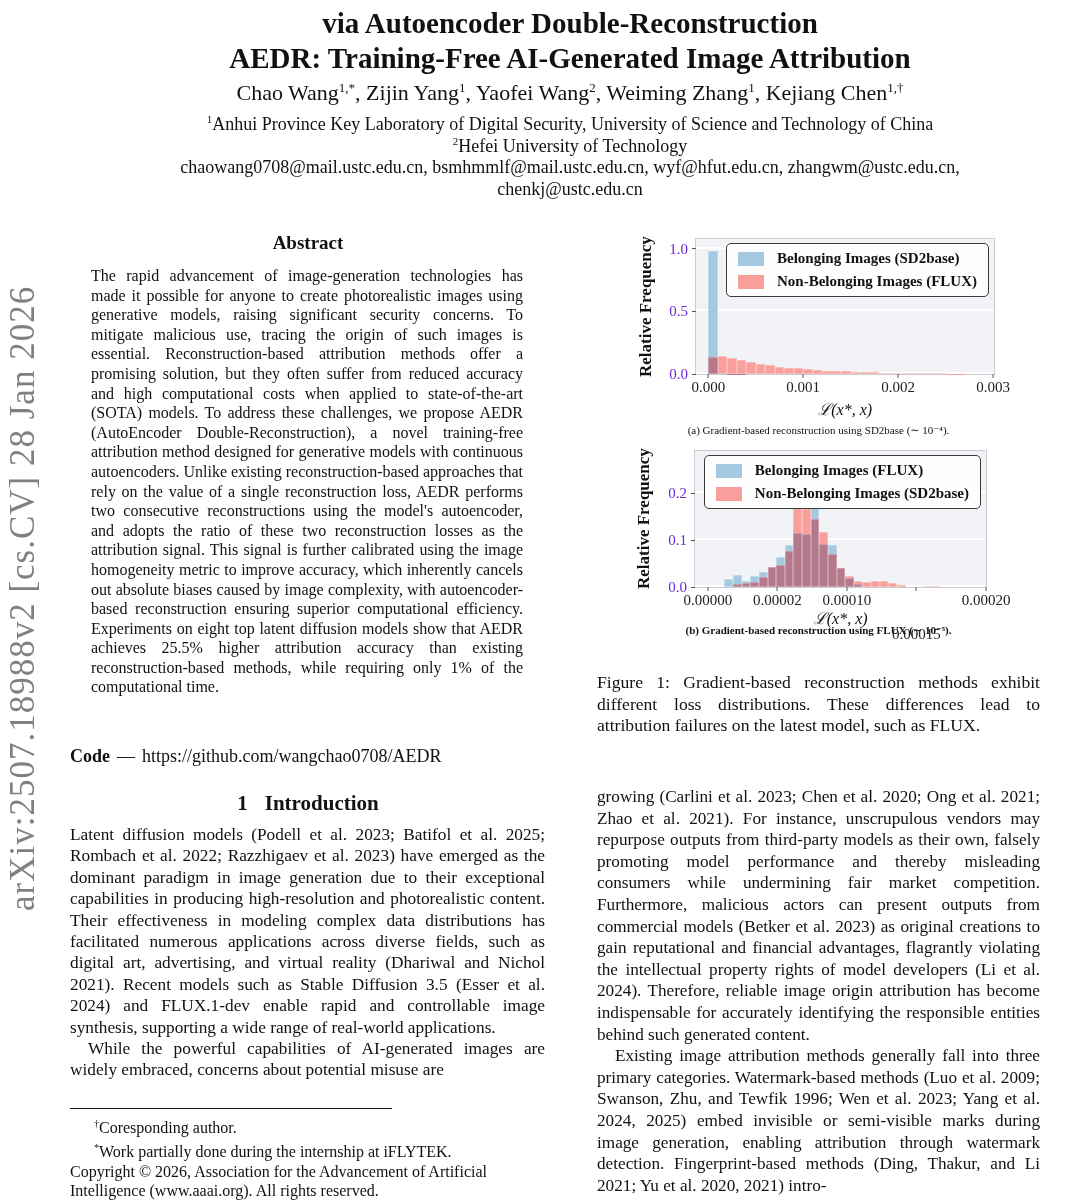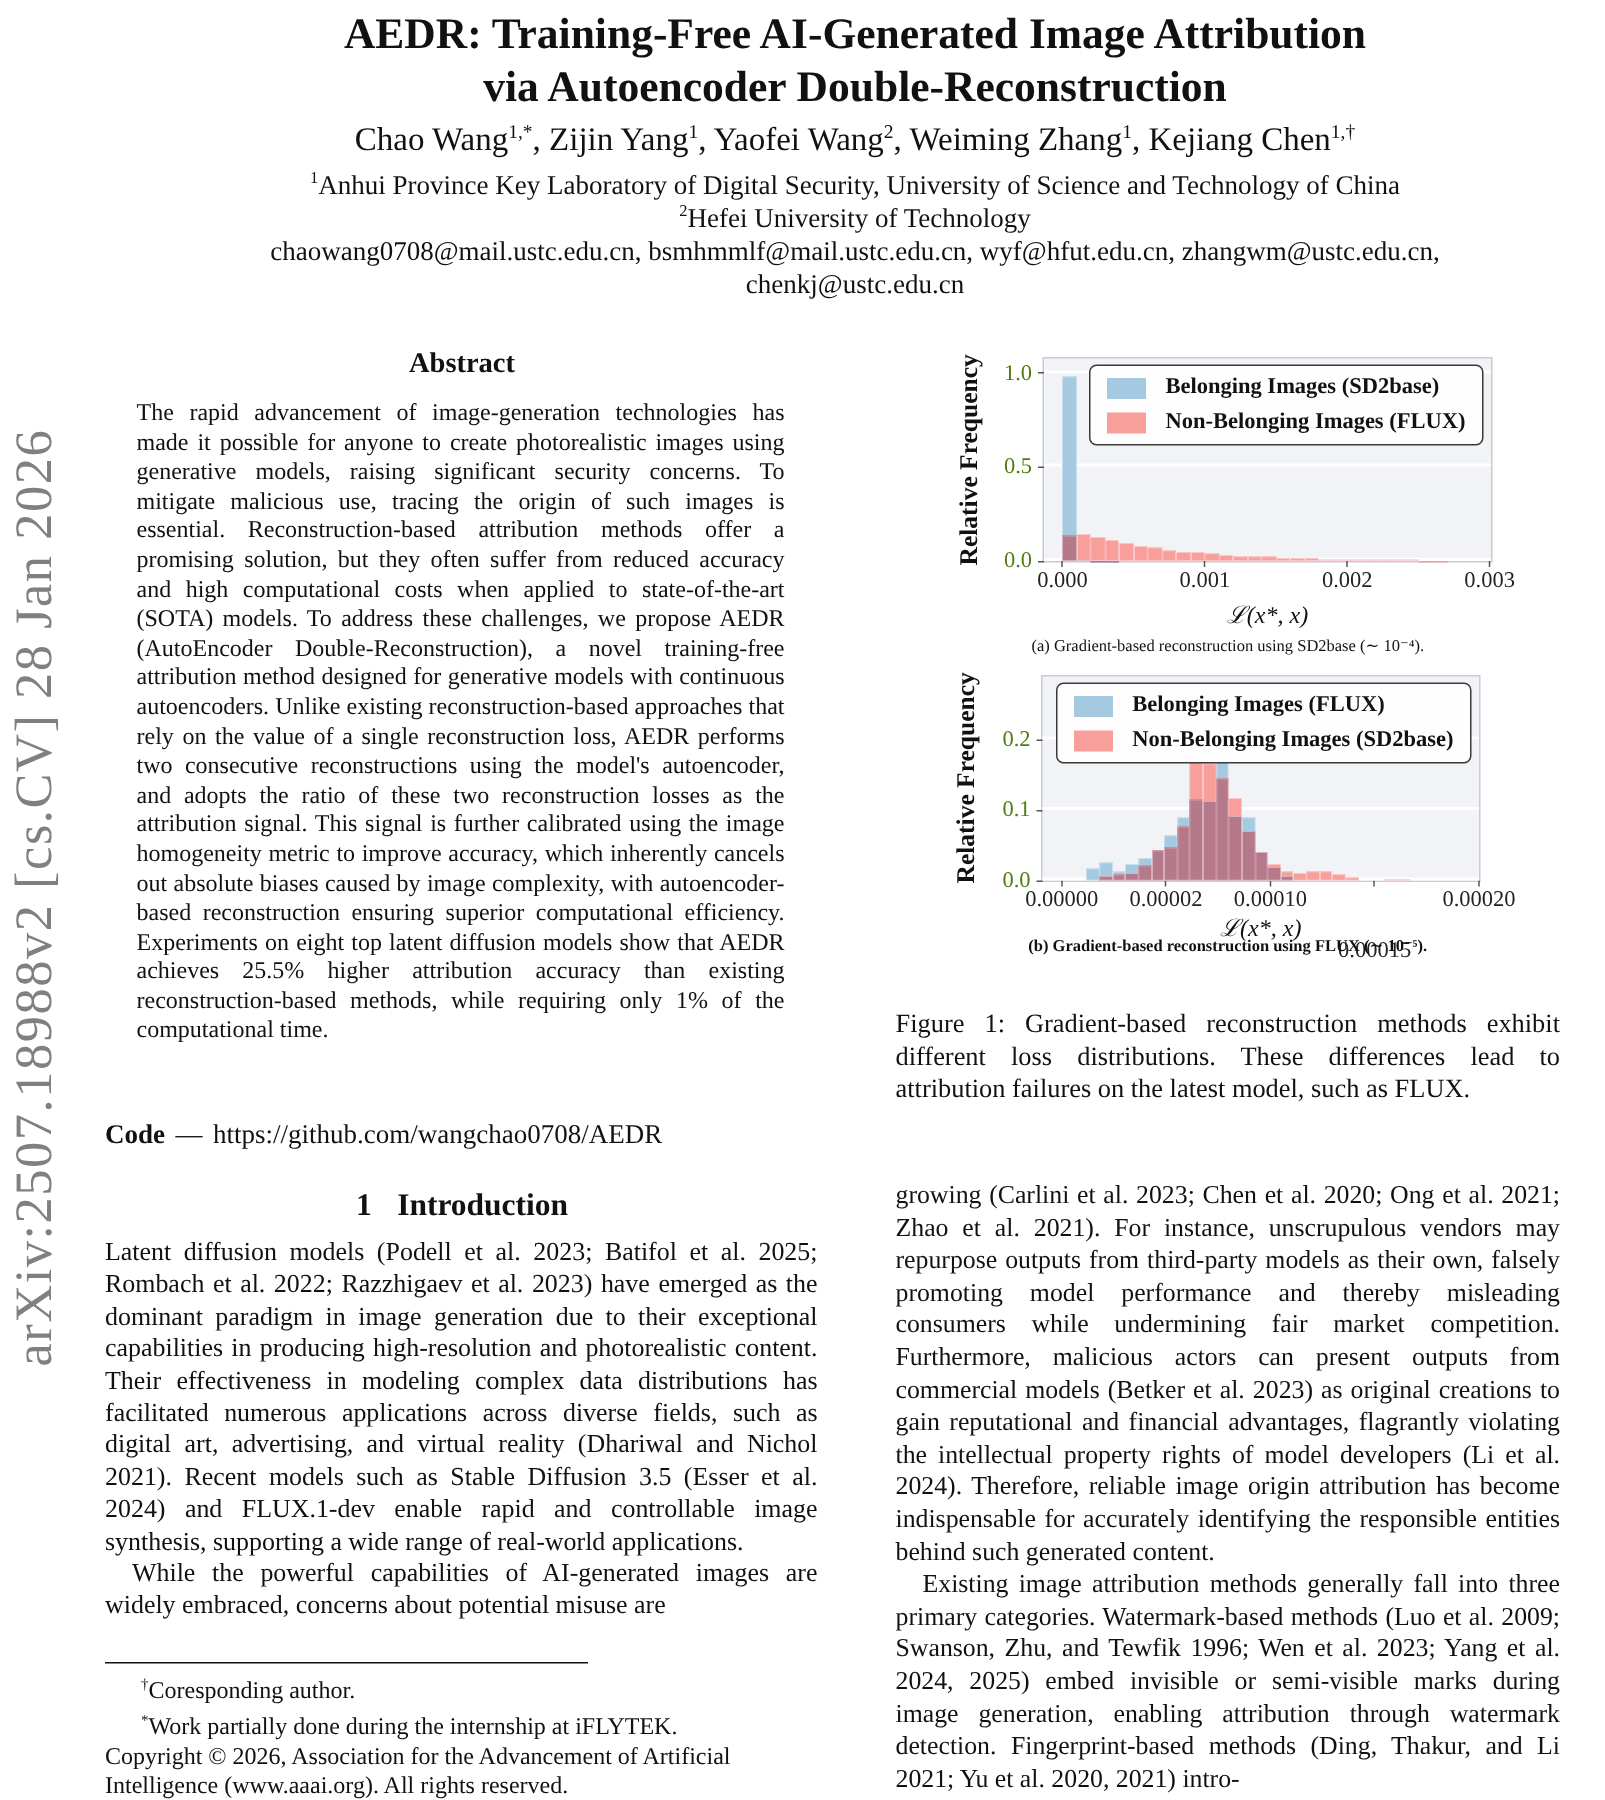--- a/index.html
+++ b/index.html
@@ -48,21 +48,21 @@
   .fig-caption { position:absolute; top:672px; left:0; right:0; font-size:17.6px; line-height:21.6px; text-align:justify; }
   .body-text { position:absolute; top:786px; left:0; right:0; font-size:17.2px; line-height:21.6px; text-align:justify; }
   .body-text p.indent { text-indent:18px; }
   
   .chart { position:absolute; left:0; width:443px; }
   .plot {
     position:absolute; background:#f1f3f7; border:1px solid #c8cdd4;
   }
   .gridline { position:absolute; left:0; right:0; height:2px; background:#ffffff; z-index:1; }
   .bar { position:absolute; bottom:0; z-index:2; box-shadow:inset 0 0 0 0.5px rgba(255,255,255,0.55); }
-  .yticklab { position:absolute; right:calc(100% + 8px); font-size:15px; color:#4d7c0f; line-height:18px; }
+  .yticklab { position:absolute; right:calc(100% + 8px); font-size:15px; color:#6d28d9; line-height:18px; }
   .ytickmark { position:absolute; right:100%; width:4px; height:1px; background:#555; }
   .xticklab { position:absolute; top:calc(100% + 5px); transform:translateX(-50%); font-size:15px; color:#222; white-space:nowrap; }
   .xtickmark { position:absolute; top:100%; transform:translateX(-50%); width:1px; height:4px; background:#555; }
   .legend {
     position:absolute; top:4px; right:5px; z-index:5;
     background:#fefefe; border:1.5px solid #3a3a3a; border-radius:5px;
     padding:7px 11px; display:flex; flex-direction:column; gap:8px;
   }
   .lrow { display:flex; align-items:center; }
   .swatch { width:26px; height:14px; margin-right:13px; flex:none; }
@@ -74,22 +74,22 @@
   }
   .xlab { position:absolute; text-align:center; font-size:16px; font-style:italic; }
 </style>
 </head>
 <body>
 
 <div class="arxiv-stamp">arXiv:2507.18988v2  [cs.CV]  28 Jan 2026</div>
 
 <div class="header">
   <div class="paper-title">
+    <div>via Autoencoder Double-Reconstruction</div>
     <div>AEDR: Training-Free AI-Generated Image Attribution</div>
-    <div>via Autoencoder Double-Reconstruction</div>
   </div>
   <div class="authors"><span><span>Chao Wang</span><sup>1,*</sup><span>, </span></span><span><span>Zijin Yang</span><sup>1</sup><span>, </span></span><span><span>Yaofei Wang</span><sup>2</sup><span>, </span></span><span><span>Weiming Zhang</span><sup>1</sup><span>, </span></span><span><span>Kejiang Chen</span><sup>1,†</sup></span></div>
   <div class="affil1"><sup>1</sup><span>Anhui Province Key Laboratory of Digital Security, University of Science and Technology of China</span></div>
   <div class="affil2"><sup>2</sup><span>Hefei University of Technology</span></div>
   <div class="email1">chaowang0708@mail.ustc.edu.cn, bsmhmmlf@mail.ustc.edu.cn, wyf@hfut.edu.cn, zhangwm@ustc.edu.cn,</div>
   <div class="email2">chenkj@ustc.edu.cn</div>
 </div>
 
 <div class="col-left">
   <div class="abs-heading">Abstract</div>

